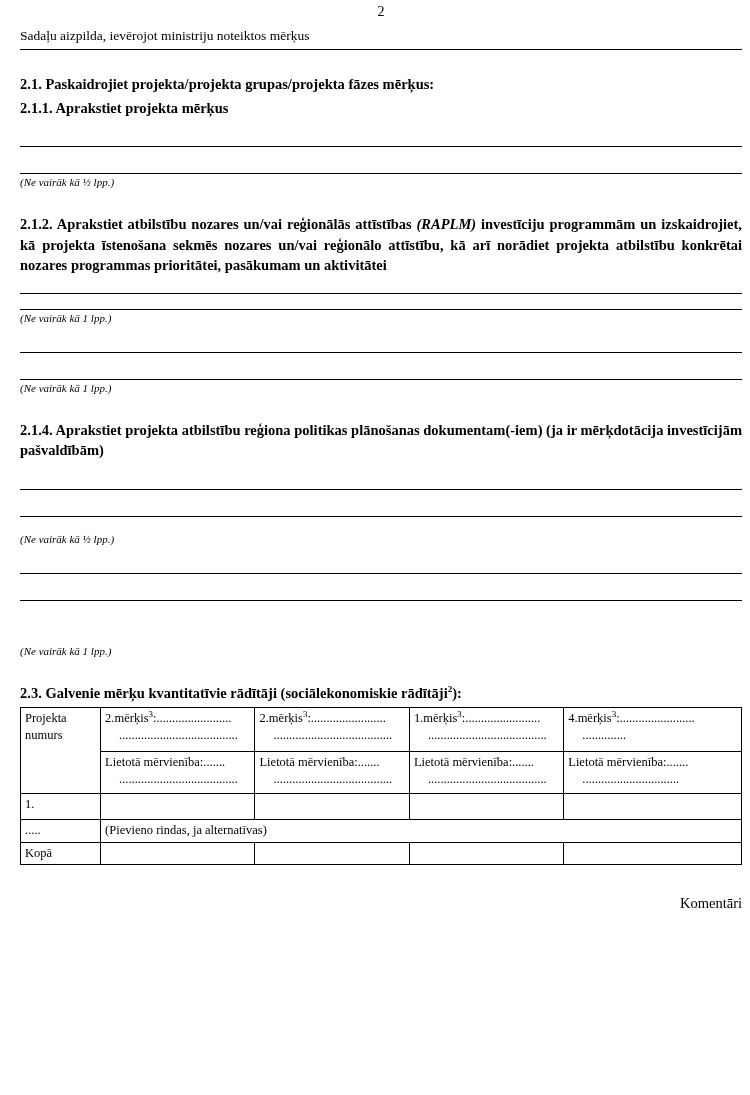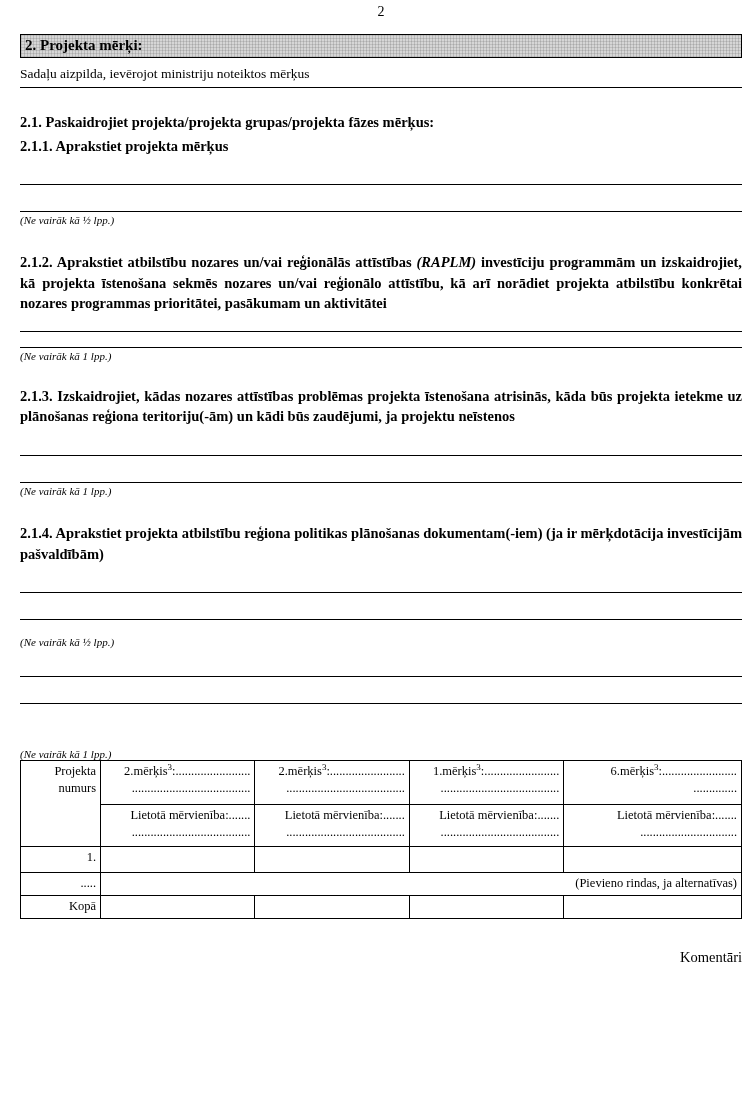--- a/index.html
+++ b/index.html
@@ -40,21 +40,21 @@
   .note { font-style:italic; font-size:11px; padding-top:2px; }
   .note.mt-sm { margin-top:14px; }
   .note.mt-lg { margin-top:42px; }
 
   sup { font-size:9px; line-height:0; }
 
   table.goals-table {
     width:100%; border-collapse:collapse; table-layout:fixed;
     font-size:12.5px; line-height:1.35;
   }
-  table.goals-table td { border:1px solid #000; padding:2px 4px 3px 4px; vertical-align:top;text-align:right; }
+  table.goals-table td { border:1px solid #000; padding:2px 4px 3px 4px; vertical-align:top; }
   .col-num  { width:11%; }
   .col-goal { width:21.2%; }
   .col-goal-last { width:24.4%; }
   .dots-line { padding-left:14px; word-break:break-all; }
   tr.header-row-1 td { height:38px; }
   tr.header-row-2 td { height:36px; }
   tr.data-row td { height:20px; }
   tr.slim-row td { height:14px; font-size:12.5px; }
 
   .comments { margin-top:30px; font-size:14.5px; }
@@ -62,23 +62,20 @@
   .comments-label { flex:0 0 auto; }
   .comments-line { flex:1 1 auto; border-bottom:1px solid #000; height:17px; margin-left:22px; }
 </style>
 </head>
 <body>
 
 <div class="sheet">
 
   <div class="page-number">2</div>
 
-  <div class="section-bar">
-    <span>2. Projekta mērķi:</span>
-  </div>
 
   <div class="intro-line">Sadaļu aizpilda, ievērojot ministriju noteiktos mērķus</div>
 
   <div class="heading h-21">2.1. Paskaidrojiet projekta/projekta grupas/projekta fāzes mērķus:</div>
   <div class="heading h-211">2.1.1. Aprakstiet projekta mērķus</div>
 
   <div class="answer">
     <div class="write-line"></div>
     <div class="write-line"></div>
     <div class="note">(Ne vairāk kā ½ lpp.)</div>
@@ -87,21 +84,20 @@
   <div class="heading h-212">
     <span>2.1.2. Aprakstiet atbilstību nozares un/vai reģionālās attīstības </span><i>(RAPLM)</i><span> investīciju programmām un izskaidrojiet, kā projekta īstenošana sekmēs nozares un/vai reģionālo attīstību, kā arī norādiet projekta atbilstību konkrētai nozares programmas prioritātei, pasākumam un aktivitātei</span>
   </div>
 
   <div class="answer">
     <div class="write-line short"></div>
     <div class="write-line short"></div>
     <div class="note">(Ne vairāk kā 1 lpp.)</div>
   </div>
 
-  <div class="heading h-213">2.1.3. Izskaidrojiet, kādas nozares attīstības problēmas projekta īstenošana atrisinās, kāda būs projekta ietekme uz plānošanas reģiona teritoriju(-ām) un kādi būs zaudējumi, ja projektu neīstenos</div>
 
   <div class="answer">
     <div class="write-line"></div>
     <div class="write-line"></div>
     <div class="note">(Ne vairāk kā 1 lpp.)</div>
   </div>
 
   <div class="heading h-214">2.1.4. Aprakstiet projekta atbilstību reģiona politikas plānošanas dokumentam(-iem) (ja ir mērķdotācija investīcijām pašvaldībām)</div>
 
   <div class="answer">
@@ -110,20 +106,23 @@
     <div class="note mt-sm">(Ne vairāk kā ½ lpp.)</div>
   </div>
 
 
   <div class="answer">
     <div class="write-line"></div>
     <div class="write-line"></div>
     <div class="note mt-lg">(Ne vairāk kā 1 lpp.)</div>
   </div>
 
+  <div class="heading h-23">
+    <span>2.3. Galvenie mērķu kvantitatīvie rādītāji (sociālekonomiskie rādītāji</span><sup>2</sup><span>):</span>
+  </div>
 
   <table class="goals-table">
     <colgroup>
       <col class="col-num">
         <col class="col-goal">
         <col class="col-goal">
         <col class="col-goal">
         <col class="col-goal-last">
     </colgroup>
     <tbody>
@@ -135,21 +134,21 @@
       </td>
       <td>
         <div><span>2.mērķis</span><sup>3</sup><span>:........................</span></div>
         <div class="dots-line">......................................</div>
       </td>
       <td>
         <div><span>1.mērķis</span><sup>3</sup><span>:........................</span></div>
         <div class="dots-line">......................................</div>
       </td>
       <td>
-        <div><span>6.mērķis</span><sup>3</sup><span>:........................</span></div>
+        <div><span>4.mērķis</span><sup>3</sup><span>:........................</span></div>
         <div class="dots-line">..............</div>
       </td>
     </tr>
     <tr class="header-row-2">
       <td>
         <div>Lietotā mērvienība:.......</div>
         <div class="dots-line">......................................</div>
       </td>
       <td>
         <div>Lietotā mērvienība:.......</div>

